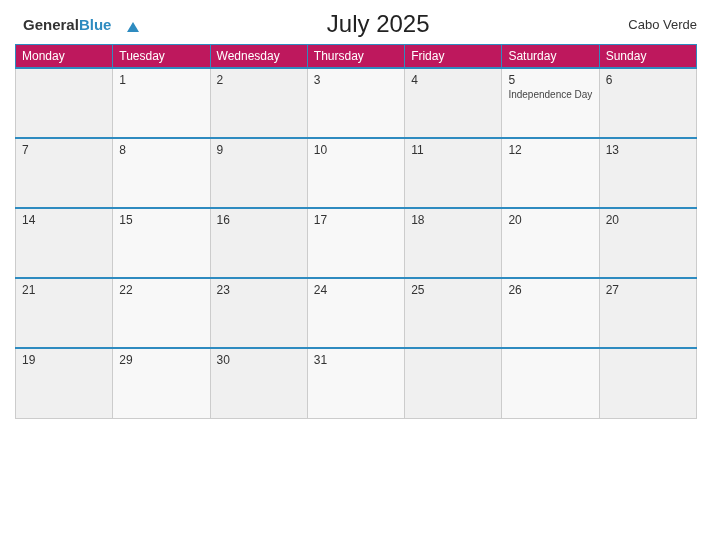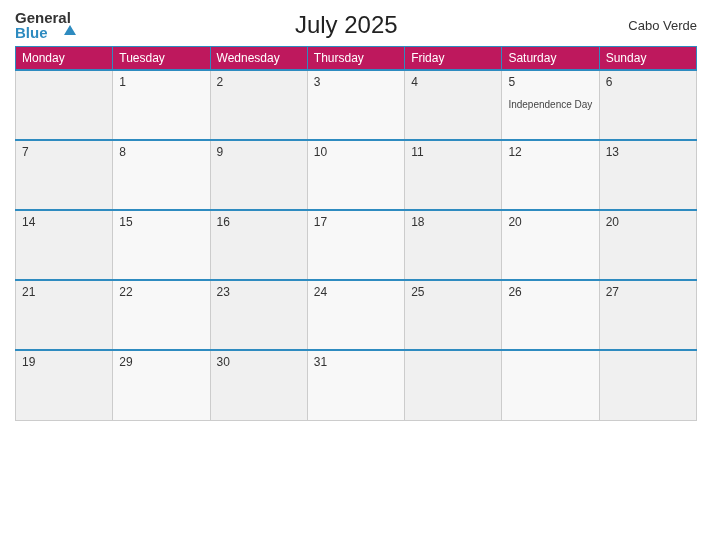--- a/index.html
+++ b/index.html
@@ -18,37 +18,37 @@
     .header-row {
       width: 100%;
       display: flex;
       align-items: center;
       justify-content: space-between;
       margin-bottom: 6px;
     }
 
     .logo {
       display: flex;
-      flex-direction: column;
       align-items: flex-start;
       line-height: 1;
+      margin-left: 8px;
     }
 
     .logo-general {
       font-size: 15px;
       font-weight: bold;
       color: #333;
     }
 
     .logo-blue {
       font-size: 15px;
       font-weight: bold;
       color: #2e8bc0;
       display: flex;
-      align-items: flex-start;
+      align-items: flex-end;
       gap: 14px;
     }
 
     .logo-triangle {
       width: 0;
       height: 0;
       border-left: 6px solid transparent;
       border-right: 6px solid transparent;
       border-bottom: 10px solid #2e8bc0;
       display: inline-block;
@@ -106,21 +106,21 @@
 
     .calendar-table tbody tr td .day-num {
       font-size: 12px;
       color: #333;
       display: block;
     }
 
     .calendar-table tbody tr td .event {
       font-size: 10px;
       color: #444;
-      margin-top: 10px;
+      margin-top: 2px;
       display: block;
     }
 
     .top-border-row td {
       border-top: 2px solid #2e8bc0 !important;
     }
   </style>
 </head>
 <body>
 

